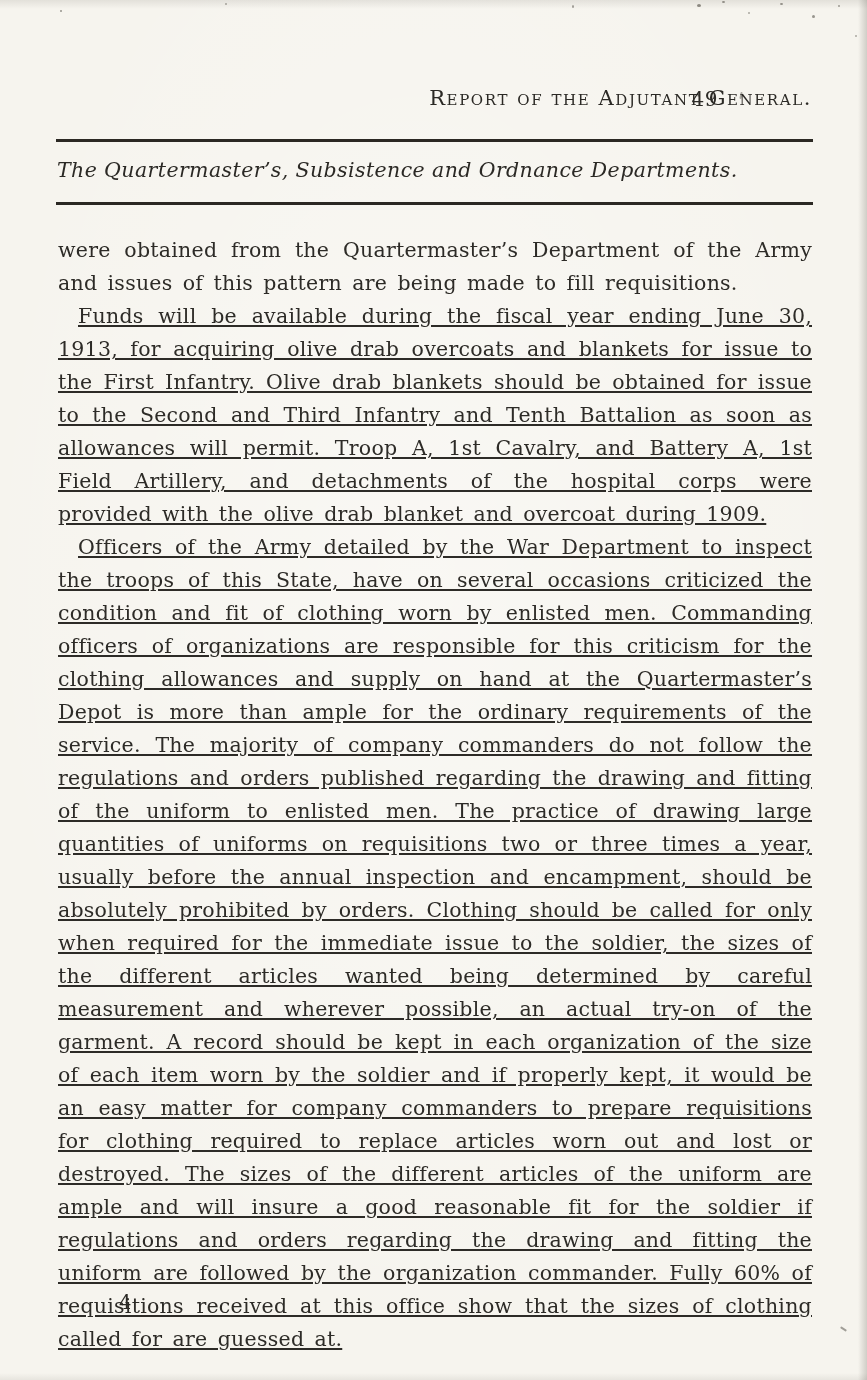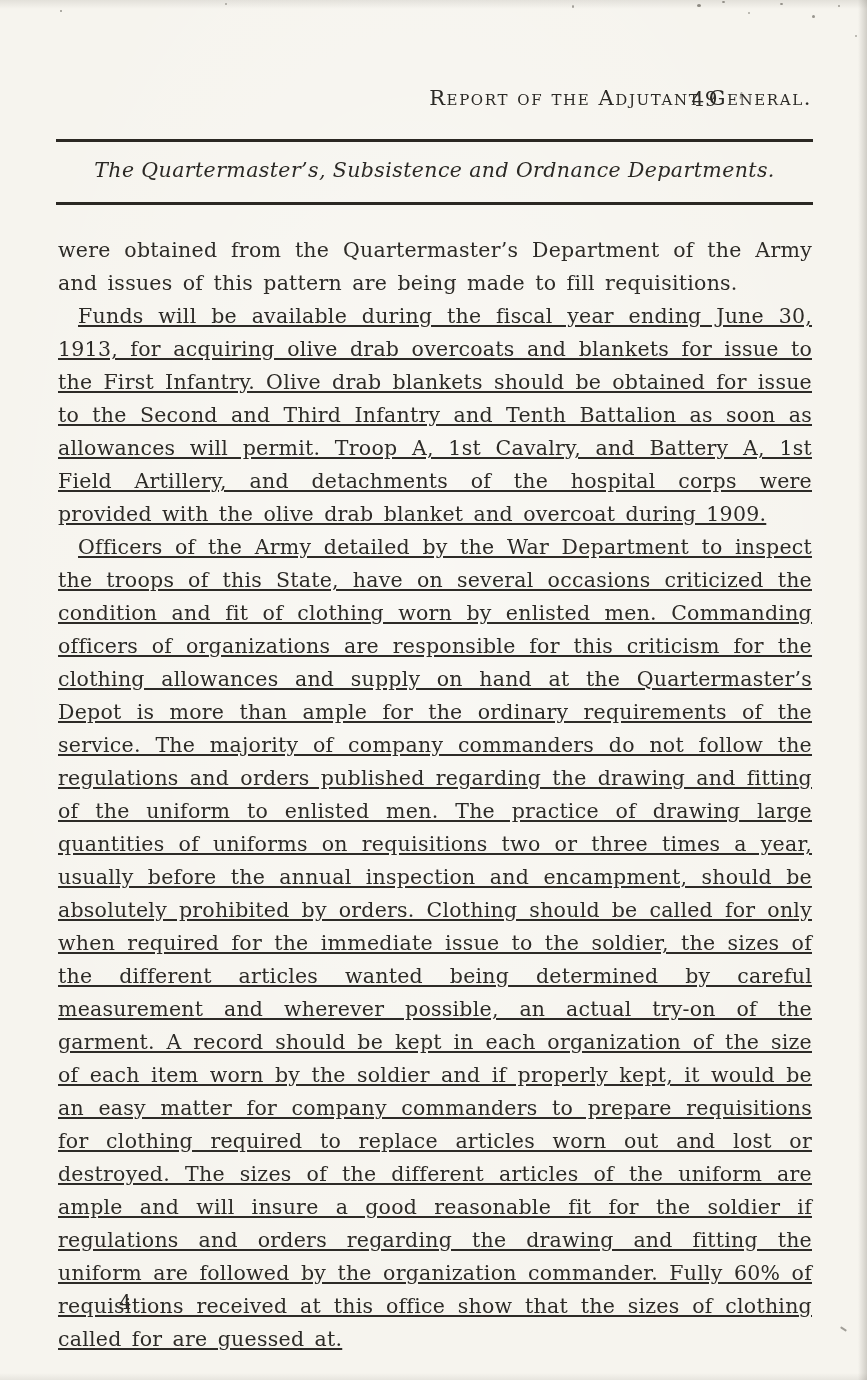--- a/index.html
+++ b/index.html
@@ -66,21 +66,20 @@
     right: 54px;
     background: #2b2823;
   }
   .rule-top    { top: 139px; height: 3px; }
   .rule-bottom { top: 202px; height: 3px; }
   .section-title {
     position: absolute;
     top: 158px;
     left: 57px;
     right: 55px;
-    text-align: center;
     font-style: italic;
     font-size: 20.5px;
     letter-spacing: 0.4px;
     color: #2b2925;
   }
   .body-text {
     position: absolute;
     top: 234px;
     left: 58px;
     width: 754px;

